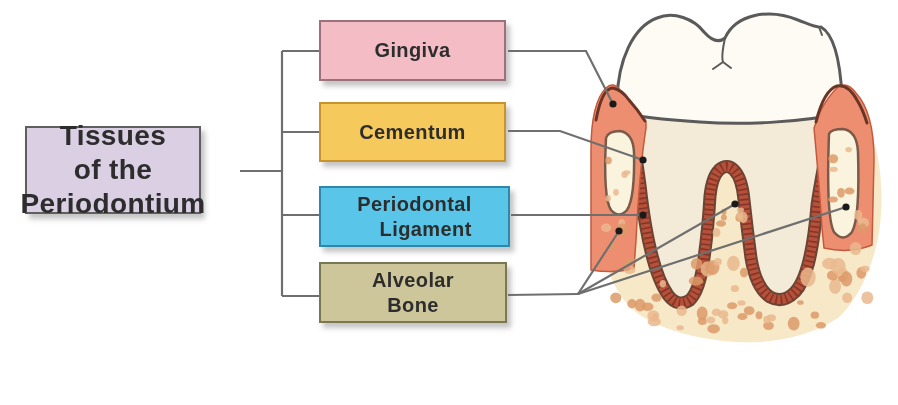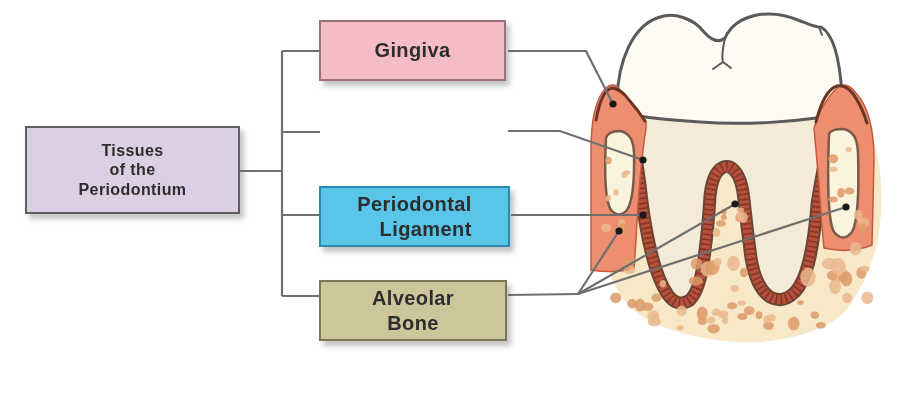--- a/index.html
+++ b/index.html
@@ -8,29 +8,29 @@
     font-family:"Liberation Sans","DejaVu Sans",sans-serif;
   }
   .stage svg{position:absolute;left:0;top:0;}
   .node{
     position:absolute;display:flex;align-items:center;justify-content:center;
     text-align:center;font-weight:bold;color:var(--text_color,#2d2d2d);
     white-space:pre-line;line-height:1.22;letter-spacing:.4px;
     border:2px solid #666;box-shadow:4px 5px 5px rgba(110,110,110,.40);
     box-sizing:border-box;
   }
-  .node-root{left:25px;top:126px;width:215px;height:88px;font-size:16px;
+  .node-root{left:25px;top:126px;width:176px;height:88px;font-size:28px;
     background:var(--root_fill);border-color:var(--root_border);}
   .node-gingiva{left:319px;top:20px;width:187px;height:61px;font-size:20px;
     background:var(--gingiva_fill);border-color:var(--gingiva_border);}
   .node-cementum{left:319px;top:102px;width:187px;height:60px;font-size:20px;
     background:var(--cementum_fill);border-color:var(--cementum_border);}
   .node-ligament{left:319px;top:186px;width:191px;height:61px;font-size:20px;
     background:var(--ligament_fill);border-color:var(--ligament_border);text-align:right;}
-  .node-bone{left:319px;top:280px;width:188px;height:61px;font-size:20px;
+  .node-bone{left:319px;top:262px;width:188px;height:61px;font-size:20px;
     background:var(--bone_fill);border-color:var(--bone_border);}
 </style>
 </head>
 <body>
 
 <div class="stage">
 
   <svg width="898" height="405" viewBox="0 0 898 405">
 
     <g>
@@ -233,20 +233,23 @@
   </svg>
 
   <div class="node node-root">
     <span>Tissues
 of the
 Periodontium</span>
   </div>
   <div class="node node-gingiva">
     <span>Gingiva</span>
   </div>
+  <div class="node node-cementum">
+    <span>Cementum</span>
+  </div>
   <div class="node node-ligament">
     <span>Periodontal
 Ligament</span>
   </div>
   <div class="node node-bone">
     <span>Alveolar
 Bone</span>
   </div>
 </div>
 

